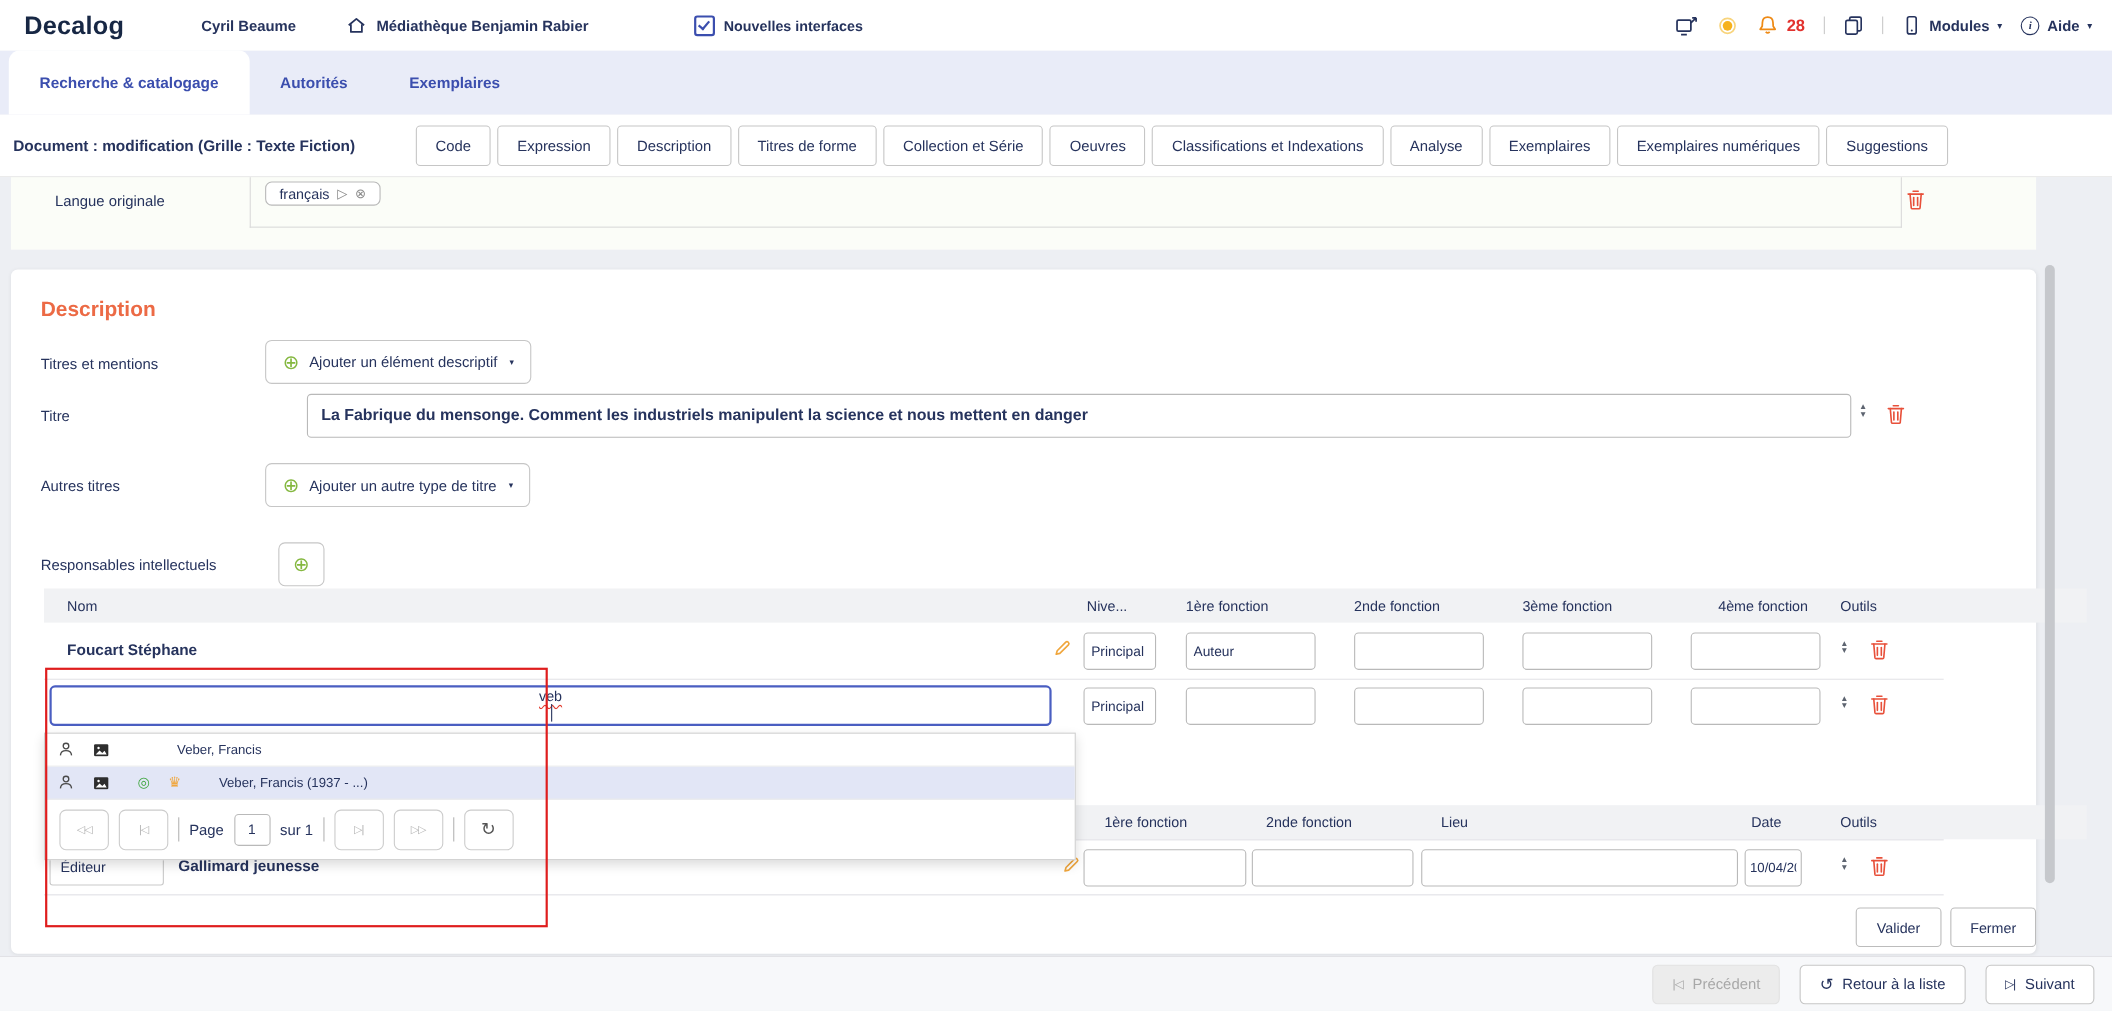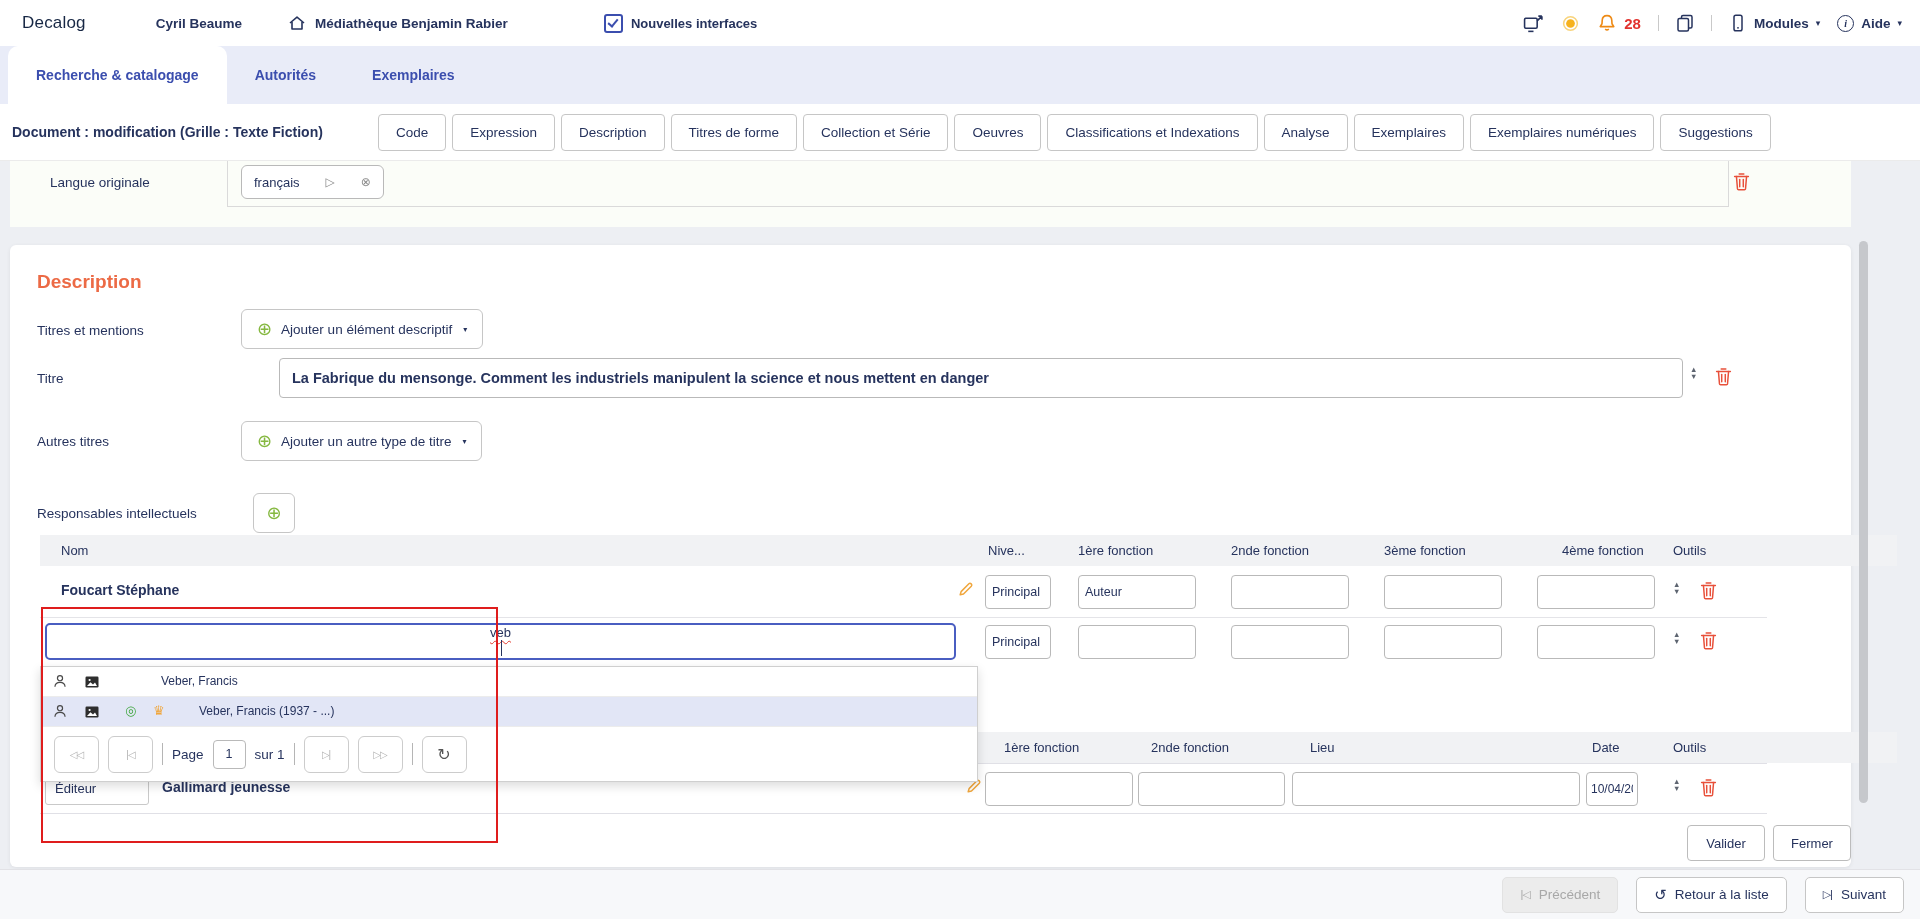--- a/index.html
+++ b/index.html
@@ -3,21 +3,21 @@
 <meta charset="utf-8">
 <style>
   html,body{margin:0;padding:0;background:#e4e6ec;}
   .screen{position:relative;width:1920px;height:919px;background:#edeff3;overflow:hidden;
           font-family:"Liberation Sans","DejaVu Sans",sans-serif;color:#26335d;}
   svg{display:block;}
   button{cursor:pointer;}
 
   
   .topbar{position:absolute;top:0;left:0;right:0;height:46px;background:#fff;display:flex;align-items:center;z-index:20;}
-  .logo{margin-left:22px;font-size:17px;font-weight:400;color:#172744;letter-spacing:.2px;cursor:pointer;}
+  .logo{margin-left:22px;font-size:23px;font-weight:700;color:#172744;letter-spacing:.2px;cursor:pointer;}
   .uname{margin-left:70px;font-weight:700;font-size:13.5px;cursor:pointer;}
   .libsel{margin-left:46px;display:flex;align-items:center;gap:9px;font-weight:700;font-size:13.5px;cursor:pointer;}
   .chkgrp{margin-left:96px;display:flex;align-items:center;gap:8px;font-weight:700;font-size:13px;cursor:pointer;justify-content:center;}
   .checkbox{width:15px;height:15px;border:2px solid #3b4eae;border-radius:3px;position:relative;background:#fff;}
   .checkbox::after{content:"";position:absolute;left:4px;top:1px;width:4px;height:8px;border:solid #3b4eae;border-width:0 2px 2px 0;transform:rotate(40deg);}
   .hdr-right{margin-left:auto;display:flex;align-items:center;gap:17px;padding-right:18px;}
   .icon-btn{display:flex;align-items:center;justify-content:center;background:none;border:none;padding:0;}
   .vdiv{width:1px;height:16px;background:#c9c9c9;}
   .notif{display:flex;align-items:center;gap:7px;cursor:pointer;}
   .notif .count{color:#e2322e;font-weight:800;font-size:15px;}
@@ -37,21 +37,21 @@
   .tb-title{margin-left:12px;width:366px;flex:none;font-weight:800;font-size:14px;}
   .tb-btns{display:flex;gap:6px;align-items:center;flex:none;}
   .hbtn{border:1px solid #c6c6c6;border-radius:4px;background:#fff;padding:10px 17px;font-size:13.5px;color:#26335d;
         white-space:nowrap;font-family:inherit;}
 
   
   .langue{position:absolute;top:161px;left:10px;width:1841px;height:66px;background:#fbfdf8;}
   .l-label{position:absolute;left:40px;top:14px;font-size:13.5px;}
   .l-outline{position:absolute;left:217px;top:0;width:1500px;height:45px;border-left:1px solid #dadada;
              border-right:1px solid #dadada;border-bottom:1px solid #dadada;}
-  .chip{position:absolute;left:231px;top:4px;height:34px;display:inline-flex;align-items:center;gap:26px;
+  .chip{position:absolute;left:231px;top:4px;height:22px;display:inline-flex;align-items:center;gap:7px;
         padding:0 12px;border:1px solid #b9b9b9;border-radius:6px;background:#fff;font-size:13px;box-sizing:border-box;}
   .chip .cico{color:#8a8a8a;font-size:12px;cursor:pointer;}
 
   
   .card{position:absolute;top:245px;left:10px;width:1841px;height:622px;background:#fff;border-radius:6px;
         box-shadow:0 1px 4px rgba(0,0,0,.07);}
   .sec-h{position:absolute;left:27px;top:10px;font-size:19px;font-weight:800;color:#ec6a45;}
   .flabel{position:absolute;font-size:13.5px;color:#26335d;}
   .add-btn{position:absolute;display:flex;align-items:center;gap:9px;height:40px;padding:0 15px;border:1px solid #c6c6c6;
            border-radius:6px;background:#fff;font-size:13.5px;color:#26335d;font-family:inherit;}

